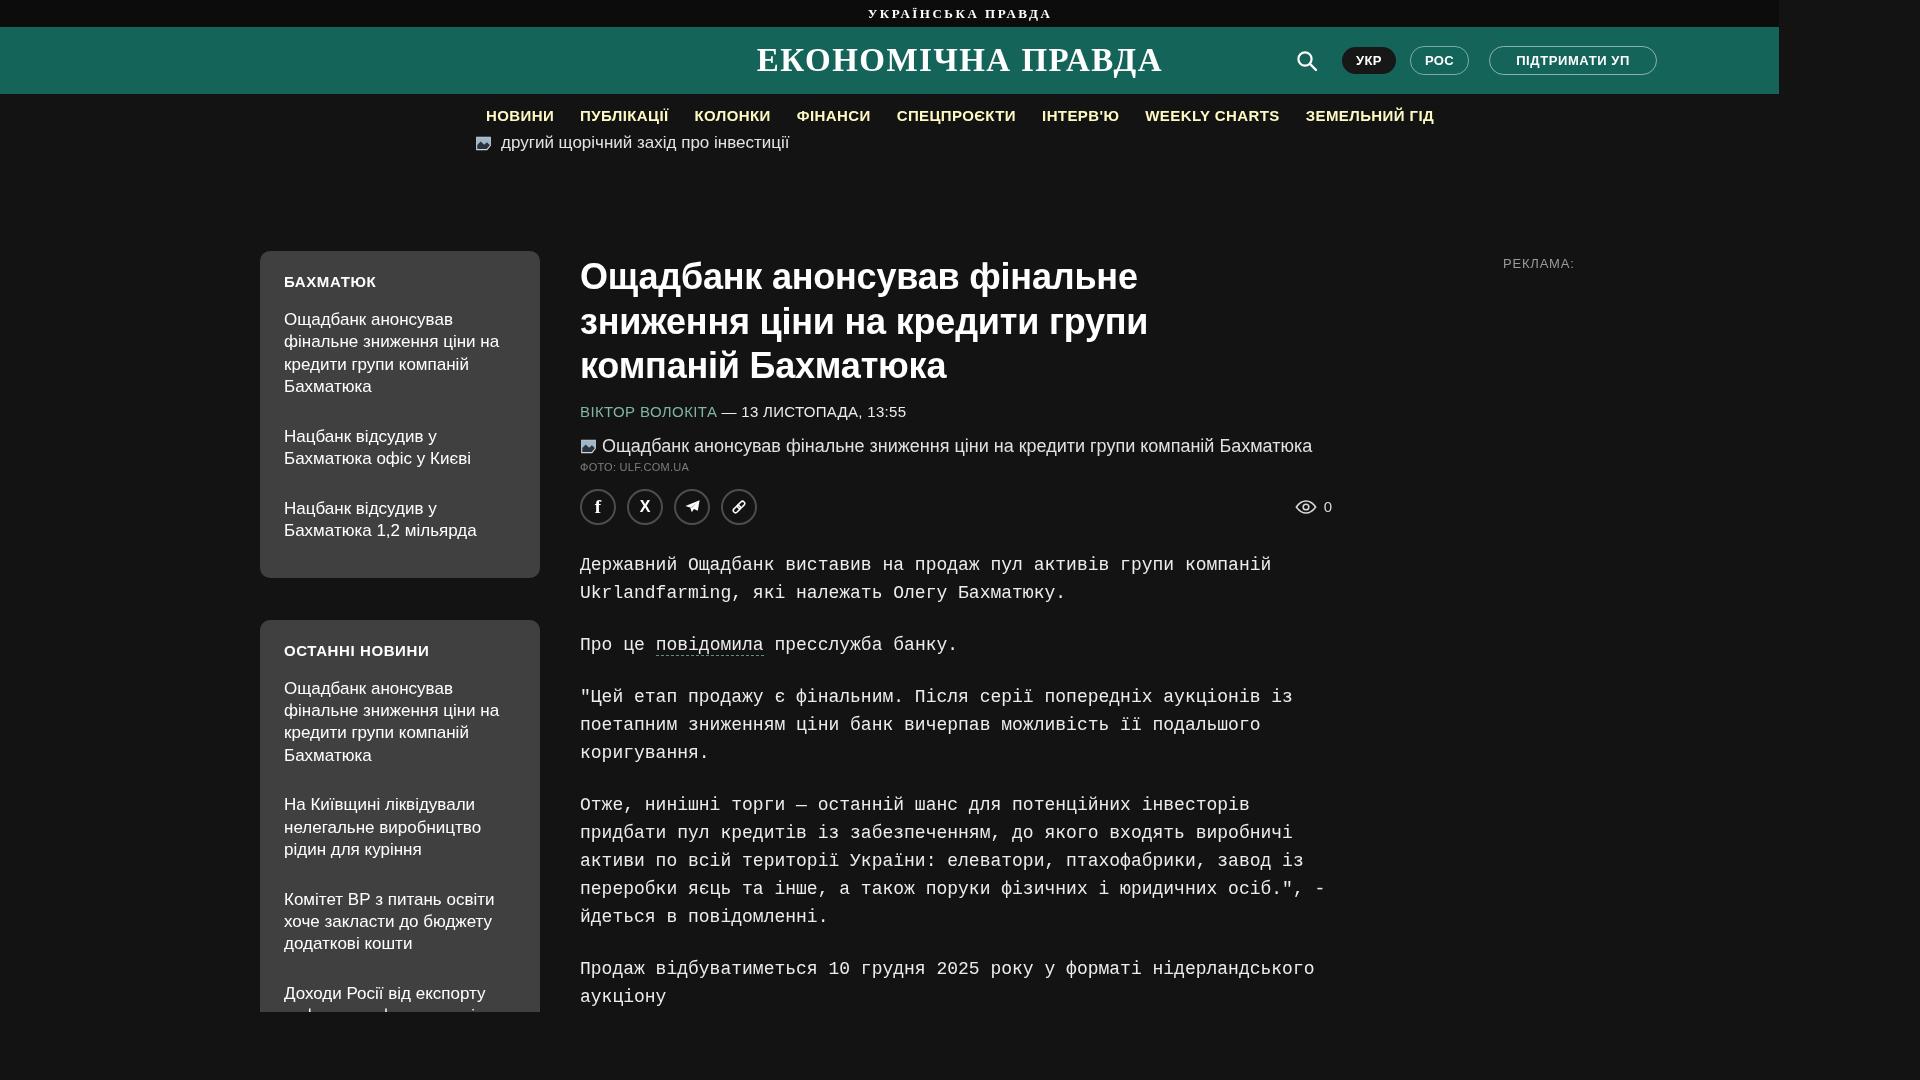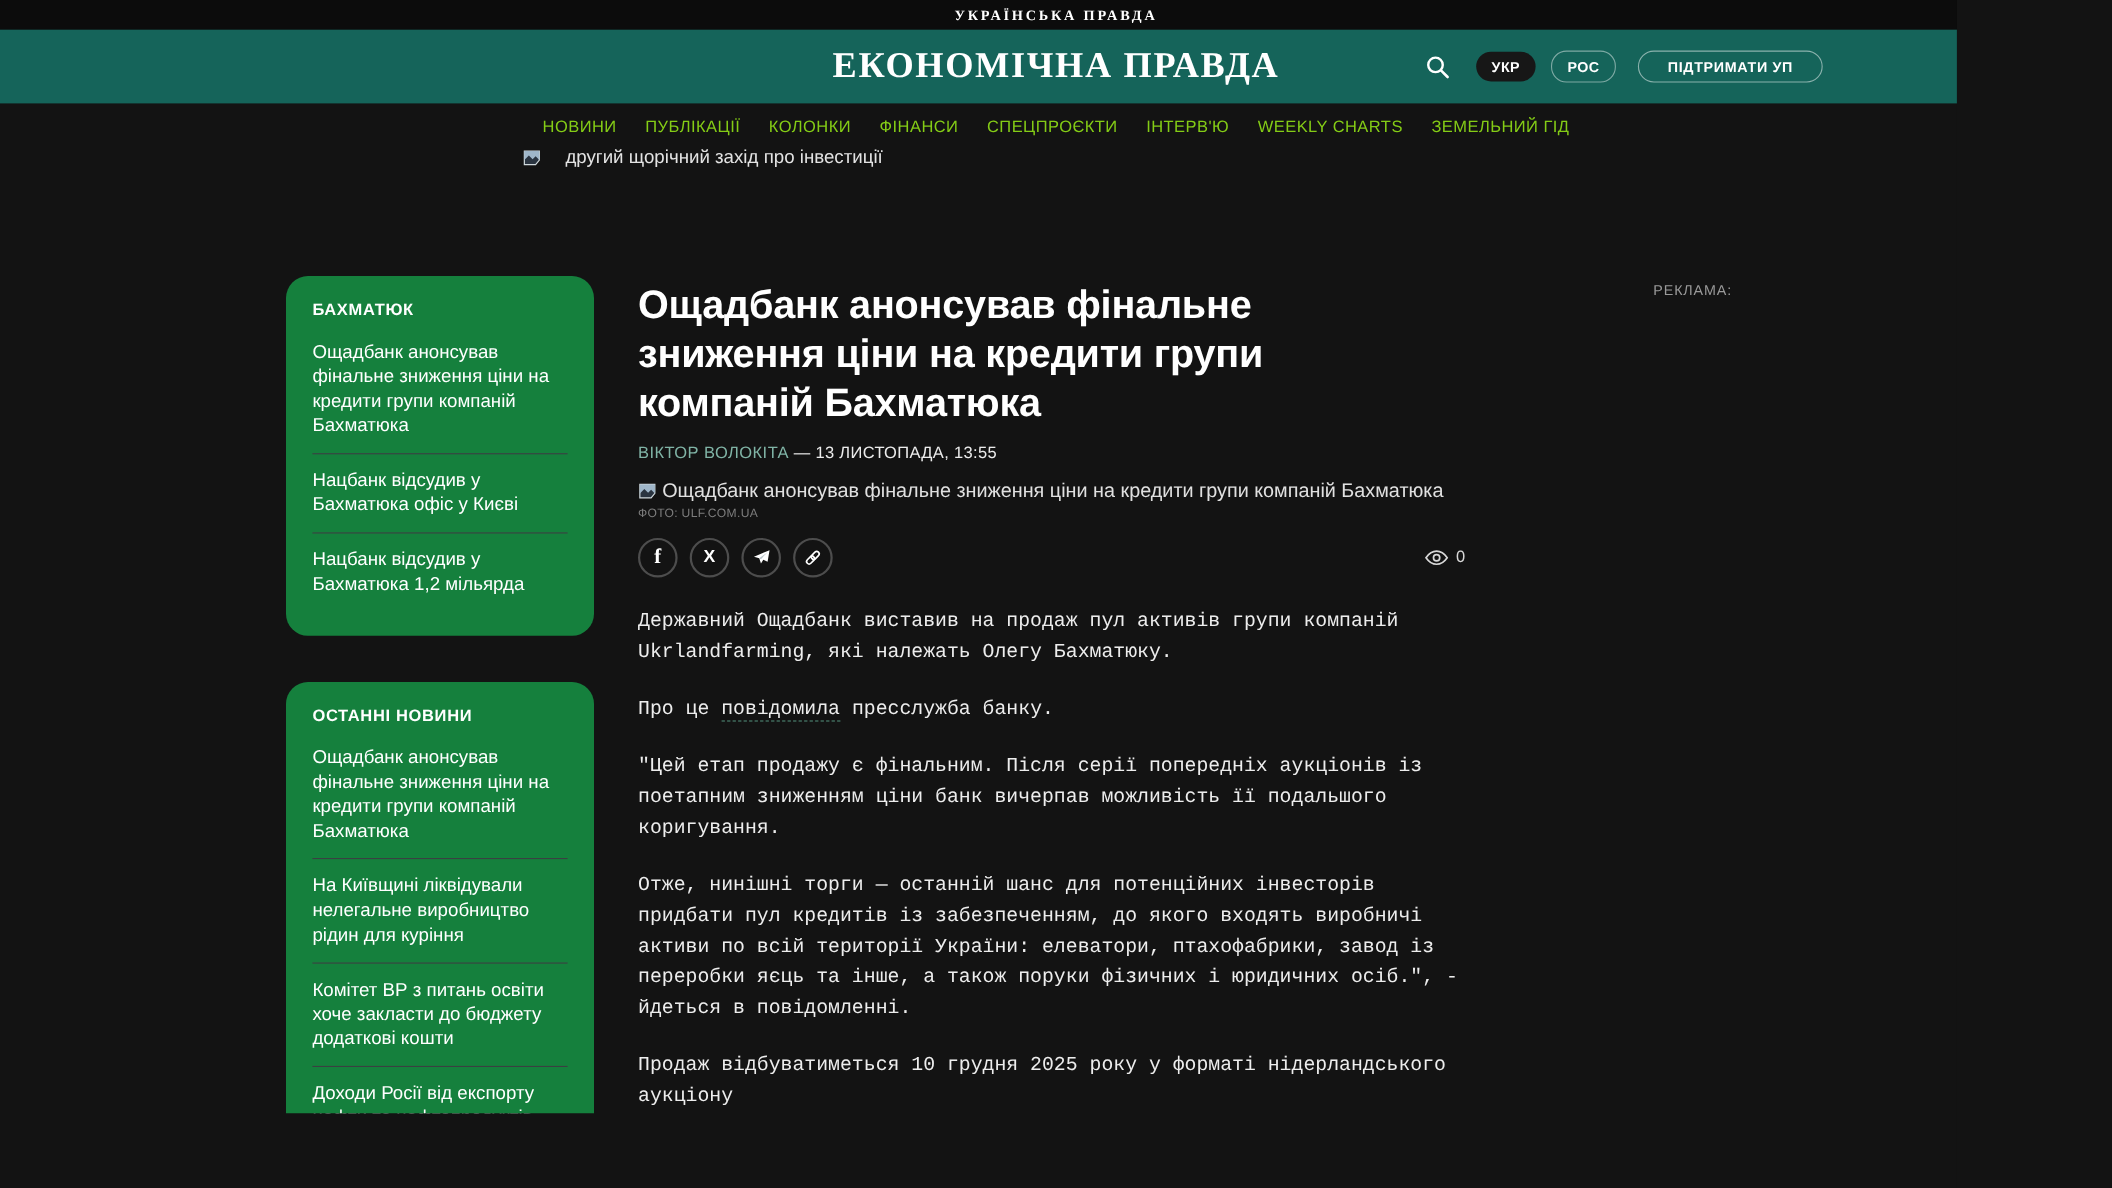--- a/index.html
+++ b/index.html
@@ -22,31 +22,31 @@
   .logo a { color:#fff; font-family:"Liberation Serif", serif; font-weight:700; font-size:33px; letter-spacing:1.5px; text-decoration:none; }
   .header-right { position:absolute; right:263px; top:0; height:67px; display:flex; align-items:center; gap:14px; }
   .search-btn { width:26px; height:26px; display:flex; align-items:center; justify-content:center; cursor:pointer; margin-right:8px; }
   .pill { border-radius:14px; font-size:13px; font-weight:700; color:#fff; padding:6px 14px; text-decoration:none; letter-spacing:.4px; }
   .pill.active { background:#171717; }
   .pill.ghost { border:1px solid rgba(255,255,255,.45); }
   .support-btn { border:1px solid rgba(255,255,255,.5); border-radius:18px; color:#fff; font-size:13px; font-weight:700; letter-spacing:.6px; padding:6px 26px; text-decoration:none; margin-left:6px; }
 
   
   .main-nav { height:42px; display:flex; align-items:center; justify-content:center; gap:26px; }
-  .nav-item { color:#84cc16; font-size:15px; font-weight:400; letter-spacing:.4px; text-decoration:none; text-transform:uppercase; cursor:pointer; }
-
-  
-  .banner-row { position:absolute; left:475px; top:133px; display:flex; align-items:center; gap:22px; }
+  .nav-item { color:#fef9c3; font-size:15px; font-weight:700; letter-spacing:.4px; text-decoration:none; text-transform:uppercase; cursor:pointer; }
+
+  
+  .banner-row { position:absolute; left:475px; top:133px; display:flex; align-items:center; gap:9px; }
   .banner-alt { color:#e3e3e3; font-size:17px; }
   .broken-ico { width:17px; height:15px; flex:0 0 auto; }
 
   
   .content { position:absolute; left:260px; top:251px; display:flex; gap:40px; align-items:flex-start; }
   .sidebar { width:280px; flex:0 0 280px; }
-  .sb-box { background:#15803d; border-radius:20px; padding:22px 24px; }
+  .sb-box { background:#404040; border-radius:10px; padding:22px 24px; }
   .sb-box.second { margin-top:42px; min-height:430px; }
   .sb-title { color:#fff; font-size:15px; font-weight:700; letter-spacing:.6px; padding-bottom:6px; }
   .sb-item { display:block; color:#fff; font-size:17px; line-height:1.32; padding:13px 0; text-decoration:none; cursor:pointer; }
   .sb-item + .sb-item { border-top:1px solid #3a4042; }
 
   
   .article { width:752px; padding-top:4px; }
   .article-title { color:#fff; font-size:36px; font-weight:700; line-height:1.24; max-width:650px; letter-spacing:-.2px; }
   .byline { margin-top:14px; font-size:15px; }
   .author { color:#80b4a6; font-weight:400; letter-spacing:.4px; text-decoration:none; cursor:pointer; }

